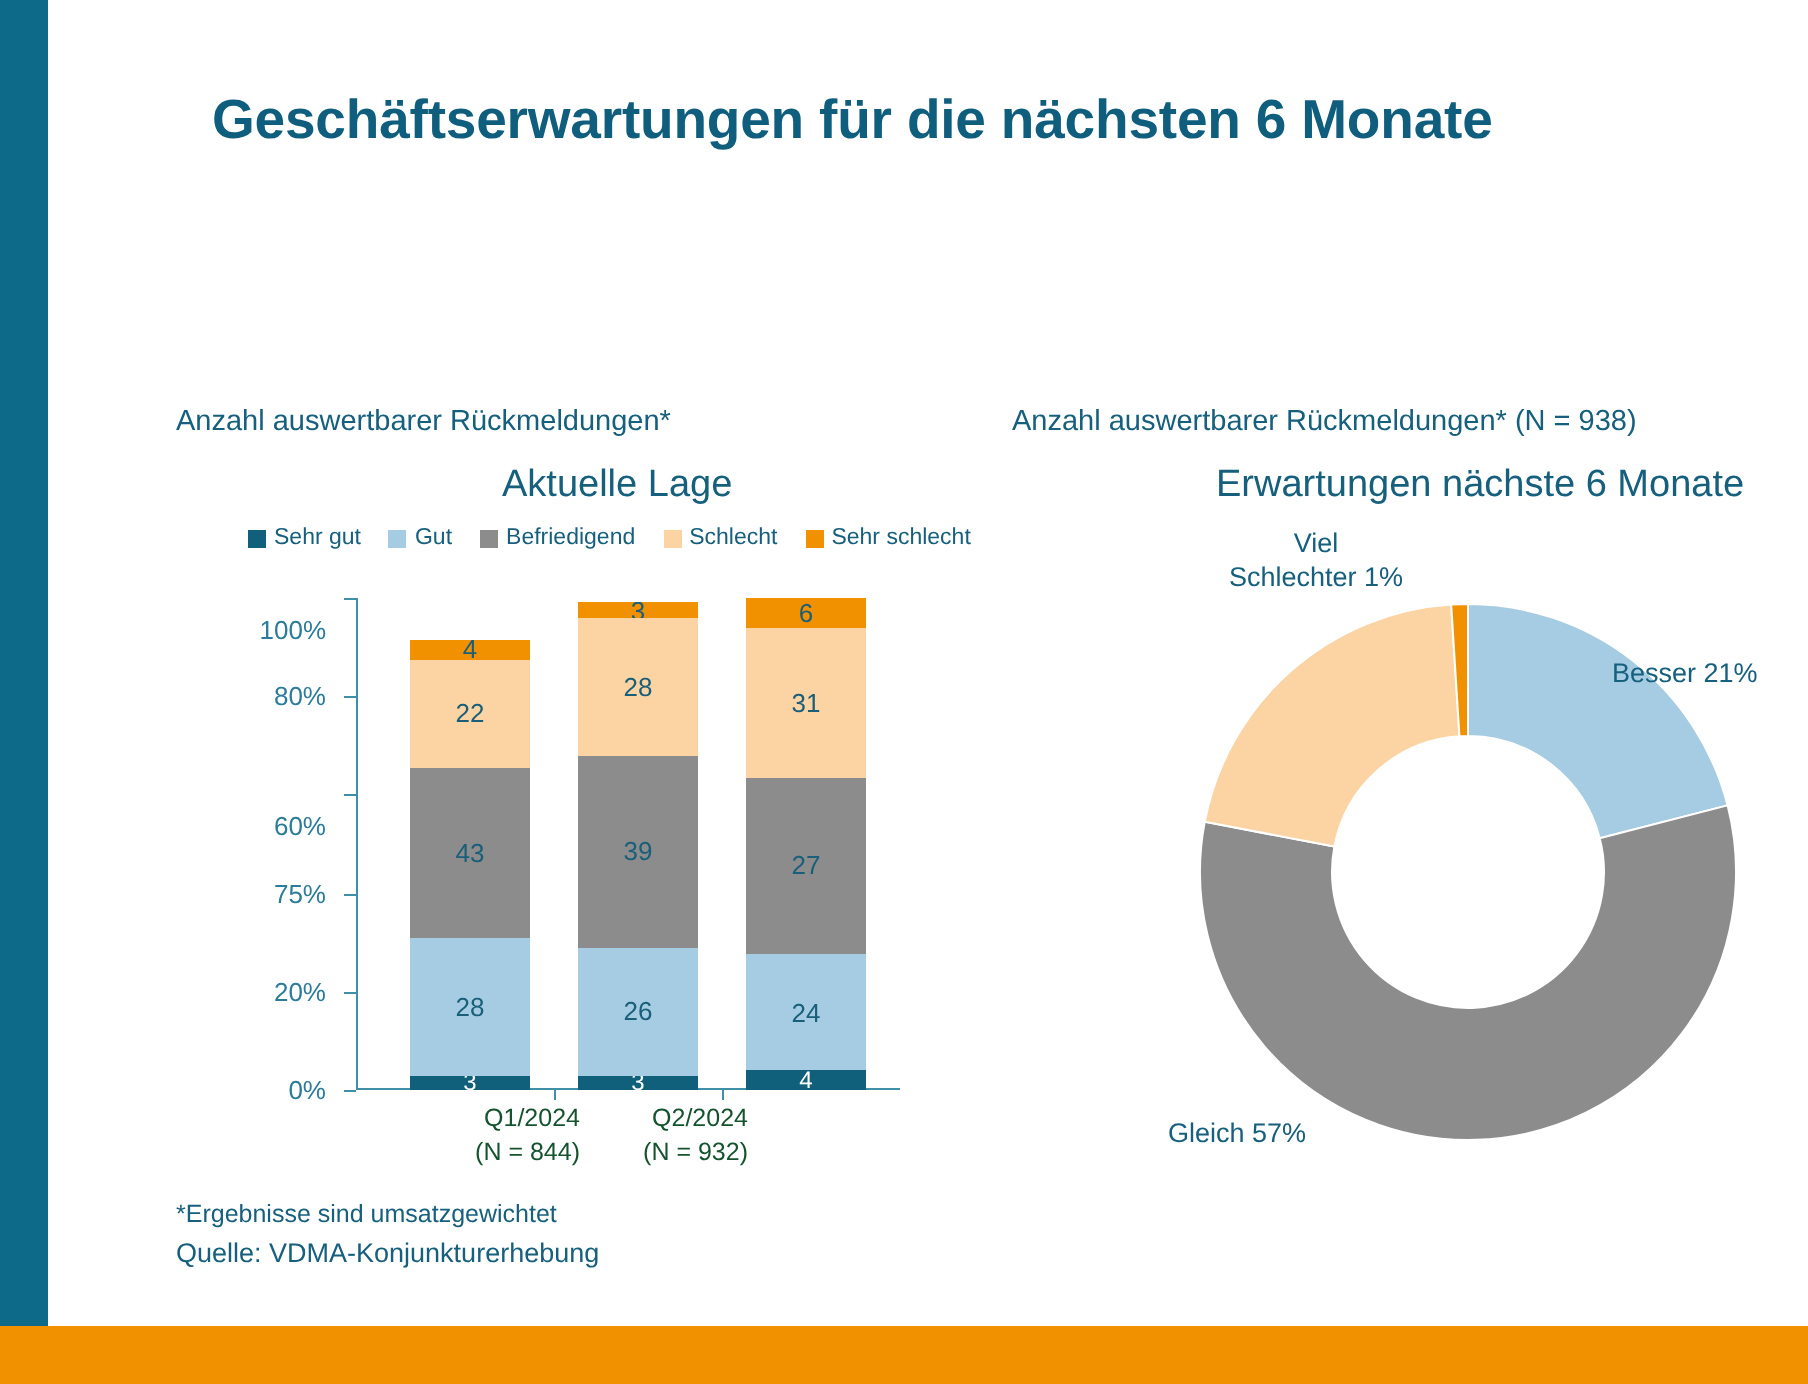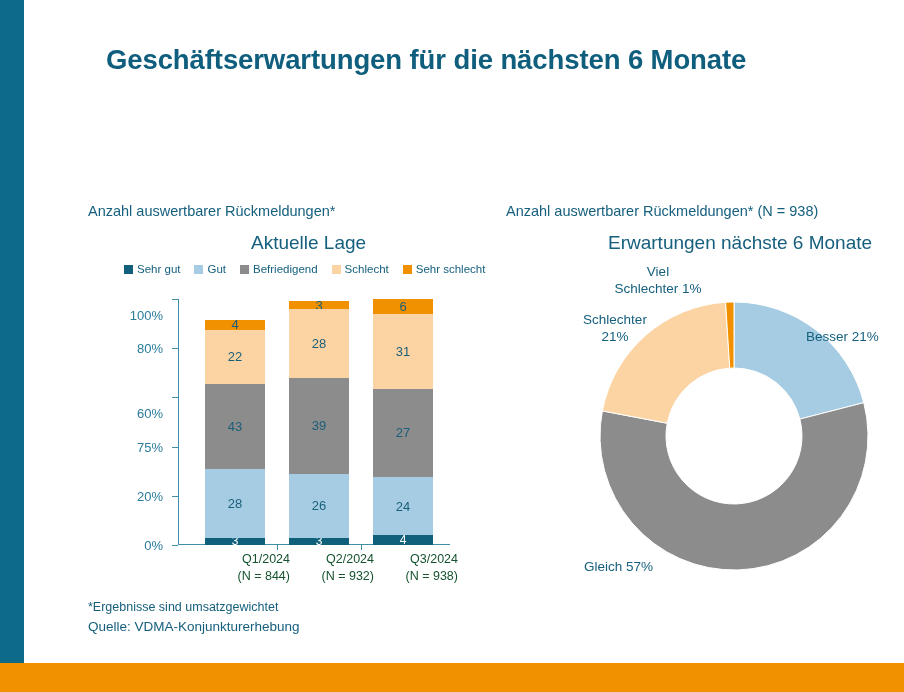--- a/index.html
+++ b/index.html
@@ -266,24 +266,20 @@
       <div class="xcat" style="left: 86px;">
         <div>Q2/2024</div>
         <div>(N = 932)</div>
       </div>
       <div class="bar-col" style="left: 195px;">
         <div class="seg small-dark" style="height: 9.84px; background: rgb(16, 96, 124);">4</div>
         <div class="seg" style="height: 59.04px; background: rgb(165, 204, 227);">24</div>
         <div class="seg" style="height: 88.56px; background: rgb(140, 140, 140);">27</div>
         <div class="seg" style="height: 76.26px; background: rgb(252, 212, 164);">31</div>
         <div class="seg" style="height: 14.76px; background: rgb(242, 145, 0);">6</div>
-      </div>
-      <div class="xcat" style="left: 170px;">
-        <div>Q3/2024</div>
-        <div>(N = 938)</div>
       </div>
     </div>
 
   <div class="panel-sub" id="donut-sub">Anzahl auswertbarer Rückmeldungen* (N = 938)</div>
   <div class="panel-title" id="donut-title">Erwartungen nächste 6 Monate</div>
 
   <div class="donut-wrap">
     <svg width="272" height="272" viewBox="0 0 272 272">
       <g id="donut-slices">
           <path d="M 136 2 A 134 134 0 0 1 265.79014359123653 102.67555511990943 L 201.86365495674693 119.08908767278987 A 68 68 0 0 0 136 68 Z" fill="#A5CCE3" stroke="#ffffff" stroke-width="1"></path>
@@ -292,24 +288,20 @@
           <path d="M 127.58607038307191 2.2644183906116098 A 134 134 0 0 1 135.99999999999997 2 L 136 68 A 68 68 0 0 0 131.73024467200665 68.13418246687753 Z" fill="#F29100" stroke="#ffffff" stroke-width="1"></path>
         </g>
     </svg>
   </div>
 
   <div class="donut-label" id="lbl-viel-schlechter">
     <span>Viel</span><br>
     <span>Schlechter 1%</span>
   </div>
   <div class="donut-label" id="lbl-besser">Besser 21%</div>
-  <div class="donut-label" id="lbl-schlechter">
-    <span>Schlechter</span><br>
-    <span>21%</span>
-  </div>
   <div class="donut-label" id="lbl-gleich">Gleich  57%</div>
 
   <div class="footnotes">
     <span class="footnote-1">*Ergebnisse sind umsatzgewichtet</span>
     <span class="footnote-2">Quelle: VDMA-Konjunkturerhebung</span>
   </div>
 
 </div>
 
 </body></html>

